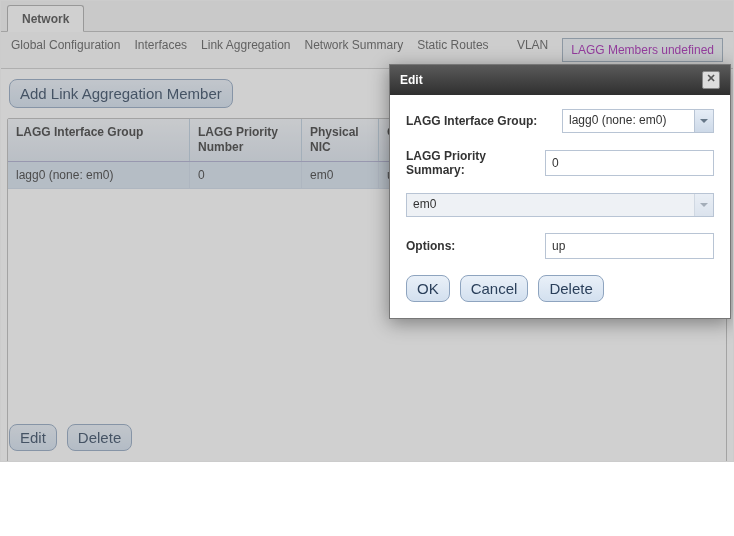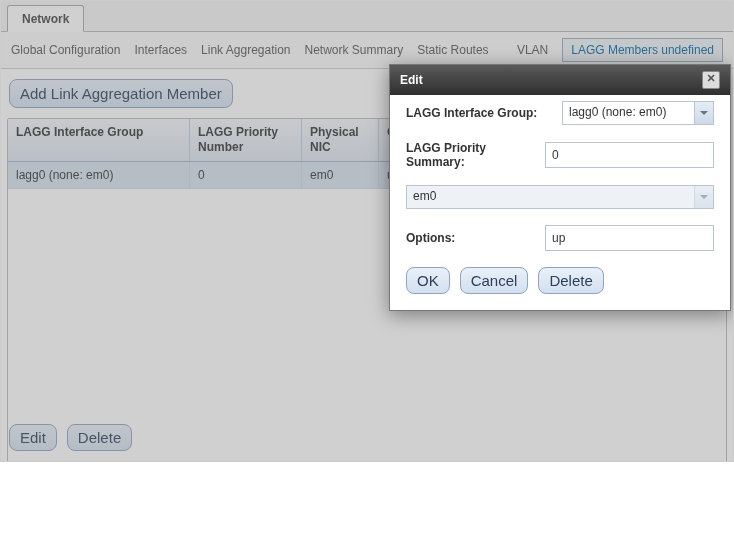--- a/index.html
+++ b/index.html
@@ -1,40 +1,40 @@
 <!DOCTYPE html>
 <html><head>
 <meta charset="utf-8">
 <style>
 html,body{margin:0;padding:0;font-family:Arial,Helvetica,sans-serif;font-size:12px;color:#333;background:#fff;}
 .app{position:relative;width:734px;height:462px;overflow:hidden;border:1px solid #ccc;box-sizing:border-box;}
 .overlay{position:absolute;inset:0;background:rgba(120,120,120,0.35);pointer-events:none;z-index:5;}
 .tab-strip{display:flex;align-items:flex-end;height:30px;padding-left:6px;border-bottom:1px solid #bbb;background:#f5f5f5;}
 .tab{border:1px solid #aaa;border-bottom:1px solid #fff;background:#fff;padding:6px 14px 5px;font-weight:bold;color:#444;border-radius:3px 3px 0 0;margin-bottom:-1px;}
-.subnav{display:flex;align-items:center;gap:14px;padding:6px 10px;border-bottom:1px solid #ccc;background:#fafafa;color:#555;}
+.subnav{display:flex;gap:14px;padding:6px 10px;border-bottom:1px solid #ccc;background:#fafafa;color:#555;}
 .subnav span{white-space:nowrap;}
 .spacer{flex:1;}
-.subnav .boxed{border:1px solid #9ab;background:#eef3f8;padding:4px 8px;color:#0369a1;}
+.subnav .boxed{border:1px solid #9ab;background:#eef3f8;padding:4px 8px;color:#a21caf;}
 .toolbar{padding:10px 8px;}
 .btn{display:inline-block;border:1px solid #8ea4bf;background:linear-gradient(#e9f0f8,#d3e0ef);color:#2a3f5a;padding:5px 10px;border-radius:8px;font-weight:normal;font-size:15px;cursor:pointer;}
 .btn.small{padding:4px 10px;}
 .grid{margin:0 6px;border:1px solid #bbb;border-radius:2px;overflow:hidden;}
 .grid-head{display:flex;background:linear-gradient(#f3f6fa,#dde5ef);border-bottom:1px solid #aac;}
 .gh{padding:6px 8px;border-right:1px solid #bcd;font-weight:bold;color:#333;line-height:1.25;}
 .gh:last-child{border-right:none;flex:1;}
 .c1{width:165px;} .c2{width:95px;} .c3{width:60px;} .c4{width:55px;}
 .grid-row{display:flex;background:#d6e2ef;border-bottom:1px solid #cbd8e6;}
 .gc{padding:6px 8px;border-right:1px solid #cbd8e6;color:#333;}
 .gc:last-child{border-right:none;flex:1;}
 .grid-body{height:330px;background:#fff;}
 .footer{position:absolute;left:8px;bottom:10px;display:flex;gap:10px;}
 .dialog{position:absolute;z-index:10;left:388px;top:63px;width:340px;background:#fff;border:1px solid #777;box-shadow:0 4px 18px rgba(0,0,0,0.4);}
 .dlg-title{display:flex;align-items:center;justify-content:space-between;background:linear-gradient(#5a5a5a,#2f2f2f);color:#fff;font-weight:bold;padding:6px 10px;}
 .dlg-close{width:16px;height:16px;border:1px solid #888;border-radius:2px;background:#ddd;color:#555;font-size:11px;line-height:13px;text-align:center;cursor:pointer;}
-.dlg-body{padding:6px 16px 16px;}
+.dlg-body{padding:14px 16px 16px;}
 .frow{display:flex;align-items:center;margin-bottom:16px;gap:8px;}
 .flabel{width:148px;font-weight:bold;color:#333;}
 .combo{flex:1;display:flex;border:1px solid #b8c4d4;height:22px;background:#fff;}
 .combo .cval{flex:1;padding:3px 6px;color:#333;overflow:hidden;white-space:nowrap;}
 .combo .carrow{width:18px;background:linear-gradient(#e6edf6,#cdd9e8);border-left:1px solid #b8c4d4;display:flex;align-items:center;justify-content:center;}
 .combo .carrow::after{content:"";border:4px solid transparent;border-top-color:#678;margin-top:3px;}
 .combo.disabled{background:#eef1f5;}
 .combo.disabled .carrow{opacity:.55;}
 .tinput{flex:1;height:20px;border:1px solid #b8c4d4;padding:2px 6px;font:12px Arial;color:#333;}
 .dlg-actions{display:flex;gap:10px;}

